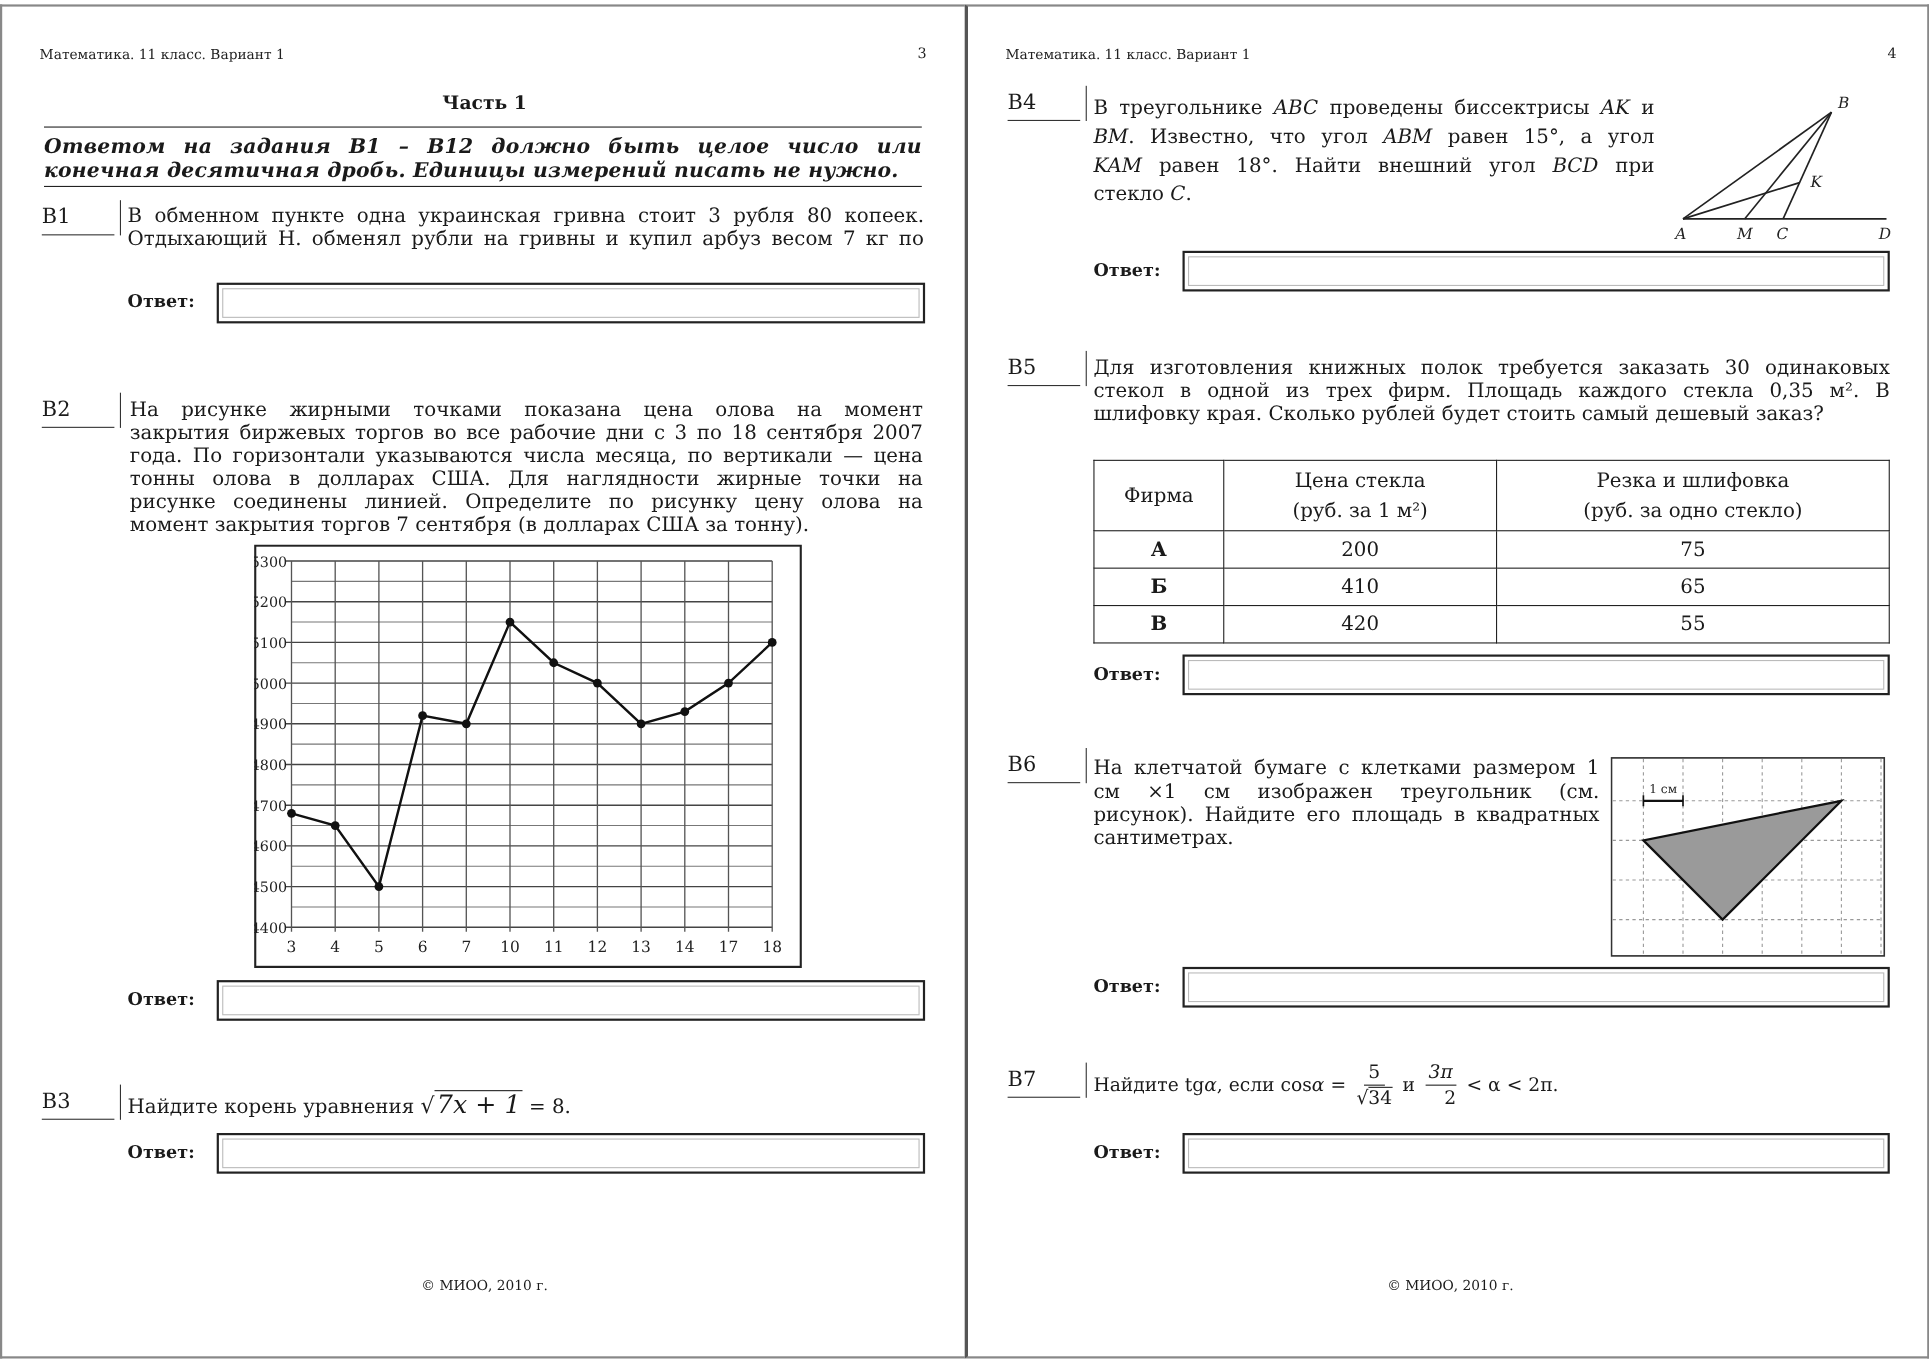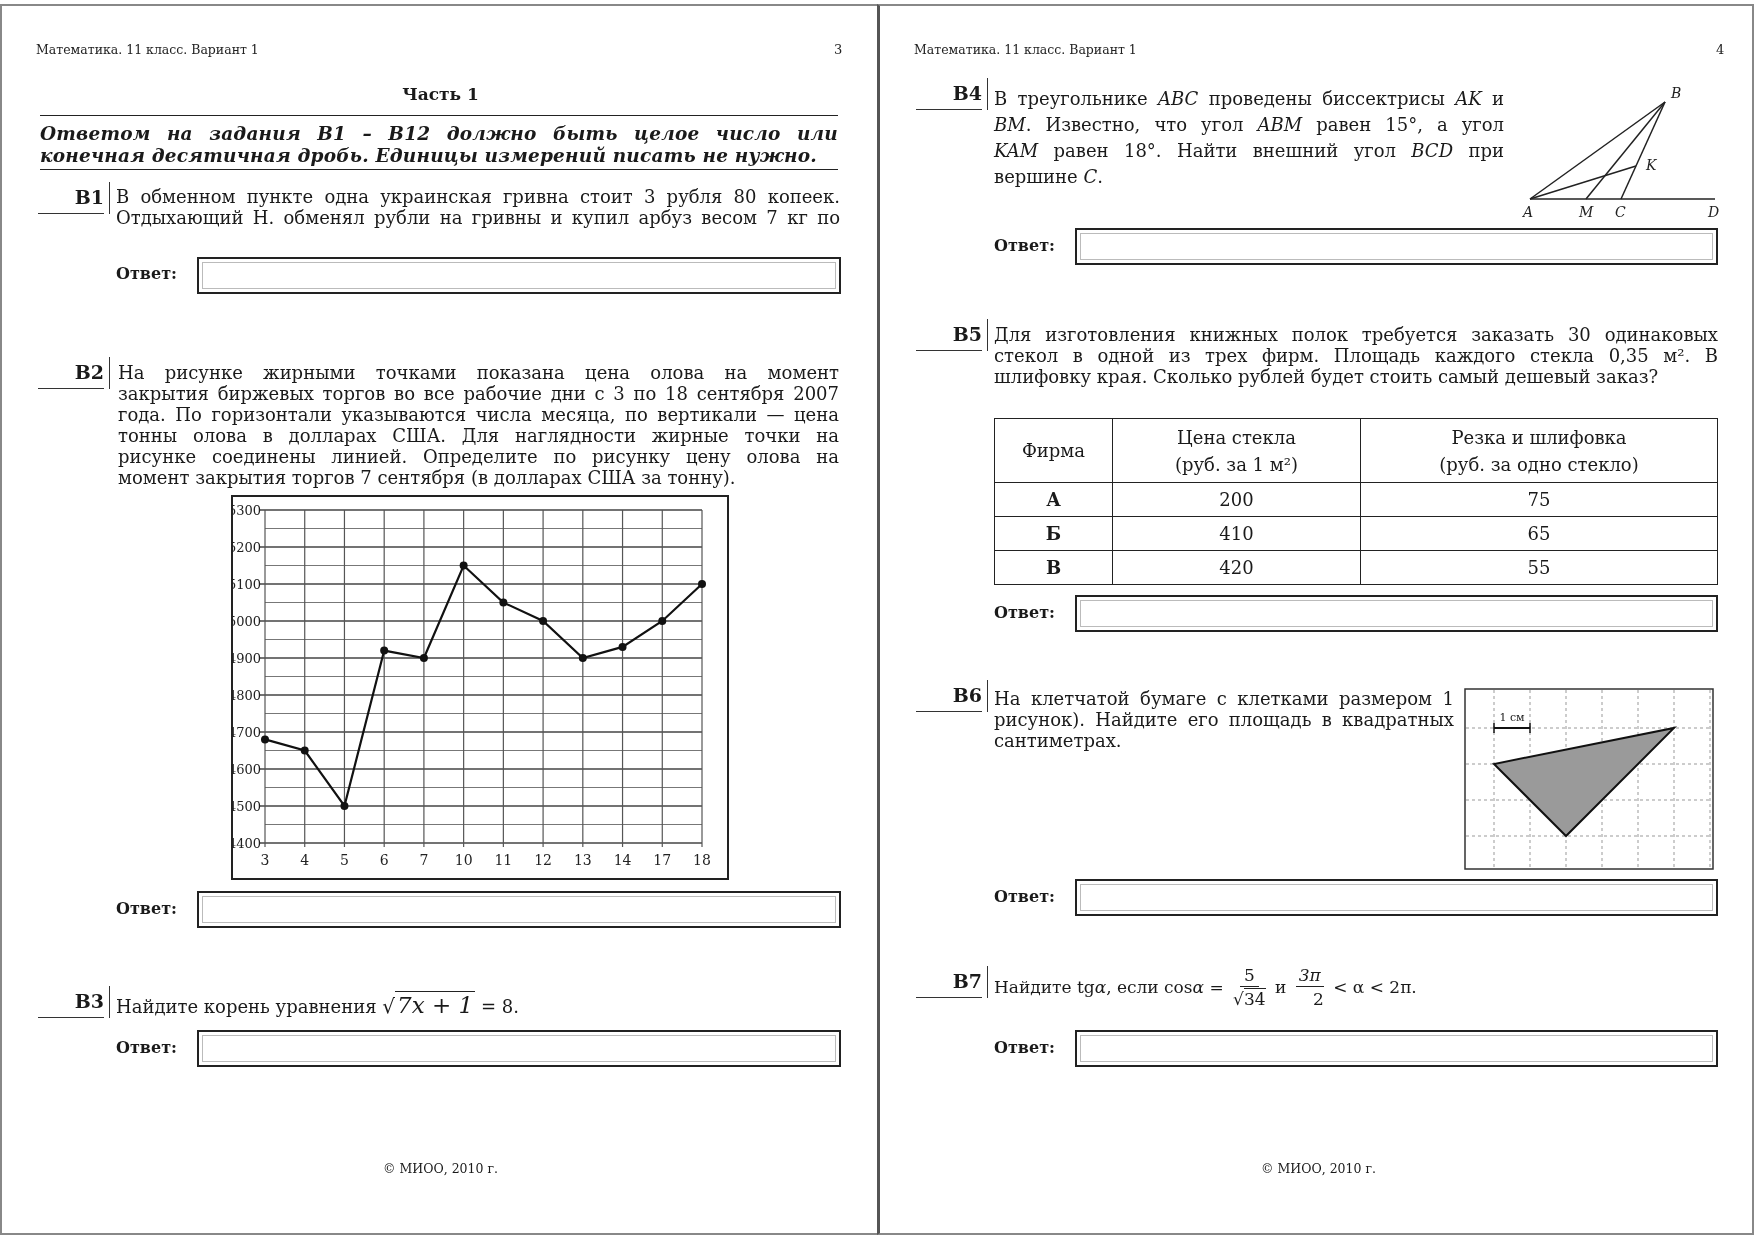--- a/index.html
+++ b/index.html
@@ -12,21 +12,21 @@
 
   .abs { position: absolute; }
   .hdr { font-size: 12.5px; color: #222; }
   .hdr-num { font-size: 13px; }
 
   .part-title { font-weight: bold; font-size: 17px; text-align: center; }
   .rule { position: absolute; height: 0; border-top: 1.5px solid #222; }
   .instr { font-style: italic; font-weight: bold; font-size: 18.5px; line-height: 22px; text-align: justify; text-align-last: justify; letter-spacing: 0.2px; }
   .instr .last { text-align-last: left; display: block; }
 
-  .task-label { position: absolute; width: 66px; height: 32px; font-weight: bold; font-size: 19px; text-align: right; line-height: 30px; border-bottom: 1.5px solid #333; }
+  .task-label { position: absolute; width: 66px; height: 32px; font-weight: normal; font-size: 19px; text-align: left; line-height: 30px; border-bottom: 1.5px solid #333; }
   .task-label::after { content: ""; position: absolute; right: -6px; top: 0; height: 32px; border-right: 1.5px solid #333; }
 
   .task-text { font-size: 18px; line-height: 21px; text-align: justify; }
   .task-text .ln { display: block; text-align: justify; text-align-last: justify; }
   .task-text .ln.end { text-align-last: left; }
   .it { font-style: italic; }
 
   .answer-label { position: absolute; font-weight: bold; font-size: 16px; }
   .answer-box { position: absolute; border: 2px solid #222; background: #fff; }
   .answer-box::before { content: ""; position: absolute; left: 3px; right: 3px; top: 3px; bottom: 3px; border: 1px solid #bbb; }
@@ -163,21 +163,21 @@
 <div class="page page-right">
 
   <div class="abs hdr" style="left:34px; top:36px;">Математика. 11 класс. Вариант 1</div>
   <div class="abs hdr hdr-num" style="left:836px; top:36px;">4</div>
 
   <div class="task-label" style="left:36px; top:72px;">B4</div>
   <div class="abs task-text" id="b4-text" style="left:114px; top:80px; width:510px; line-height:26px;">
       <span class="ln"><span style="white-space: pre-wrap;">В треугольнике </span><span class="it">ABC</span><span style="white-space: pre-wrap;"> проведены биссектрисы </span><span class="it">AK</span><span style="white-space: pre-wrap;"> и</span></span>
       <span class="ln"><span class="it">BM</span><span style="white-space: pre-wrap;">. Известно, что угол </span><span class="it">ABM</span><span style="white-space: pre-wrap;"> равен 15°, а угол</span></span>
       <span class="ln"><span class="it">KAM</span><span style="white-space: pre-wrap;"> равен 18°. Найти внешний угол </span><span class="it">BCD</span><span style="white-space: pre-wrap;"> при</span></span>
-      <span class="ln end"><span style="white-space: pre-wrap;">вершине </span><span class="it">C</span><span style="white-space: pre-wrap;">.</span></span>
+      <span class="ln end"><span style="white-space: pre-wrap;">стекло </span><span class="it">C</span><span style="white-space: pre-wrap;">.</span></span>
     </div>
 
   <svg class="abs" style="left:625px; top:72px;" width="220" height="145">
     <g stroke="#222" stroke-width="1.5" fill="none">
       <line x1="25" y1="121" x2="210" y2="121"></line>
       <line x1="25" y1="121" x2="160" y2="24"></line>
       <line x1="160" y1="24" x2="116" y2="121"></line>
       <line x1="160" y1="24" x2="81" y2="121"></line>
       <line x1="25" y1="121" x2="131" y2="88"></line>
     </g>
@@ -225,20 +225,21 @@
     </tr>
   </tbody>
     </table>
 
   <div class="answer-label" style="left:114px; top:597px;">Ответ:</div>
   <div class="answer-box" style="left:195px; top:589px; width:643px; height:37px;"></div>
 
   <div class="task-label" style="left:36px; top:674px;">B6</div>
   <div class="abs task-text" style="left:114px; top:682px; width:460px;">
     <span class="ln">На клетчатой бумаге с клетками размером 1</span>
+    <span class="ln">см ×1 см изображен треугольник (см.</span>
     <span class="ln">рисунок). Найдите его площадь в квадратных</span>
     <span class="ln end">сантиметрах.</span>
   </div>
 
   <svg id="grid-fig" class="abs" style="left:584px; top:682px;" width="250" height="182">
       <rect x="1" y="1" width="248" height="180" fill="#fff" stroke="#333" stroke-width="1.5"></rect>
       <line x1="30" x2="30" y1="2" y2="180" stroke="#999" stroke-width="1" stroke-dasharray="3,3"></line>
       <line x1="66" x2="66" y1="2" y2="180" stroke="#999" stroke-width="1" stroke-dasharray="3,3"></line>
       <line x1="102" x2="102" y1="2" y2="180" stroke="#999" stroke-width="1" stroke-dasharray="3,3"></line>
       <line x1="138" x2="138" y1="2" y2="180" stroke="#999" stroke-width="1" stroke-dasharray="3,3"></line>

